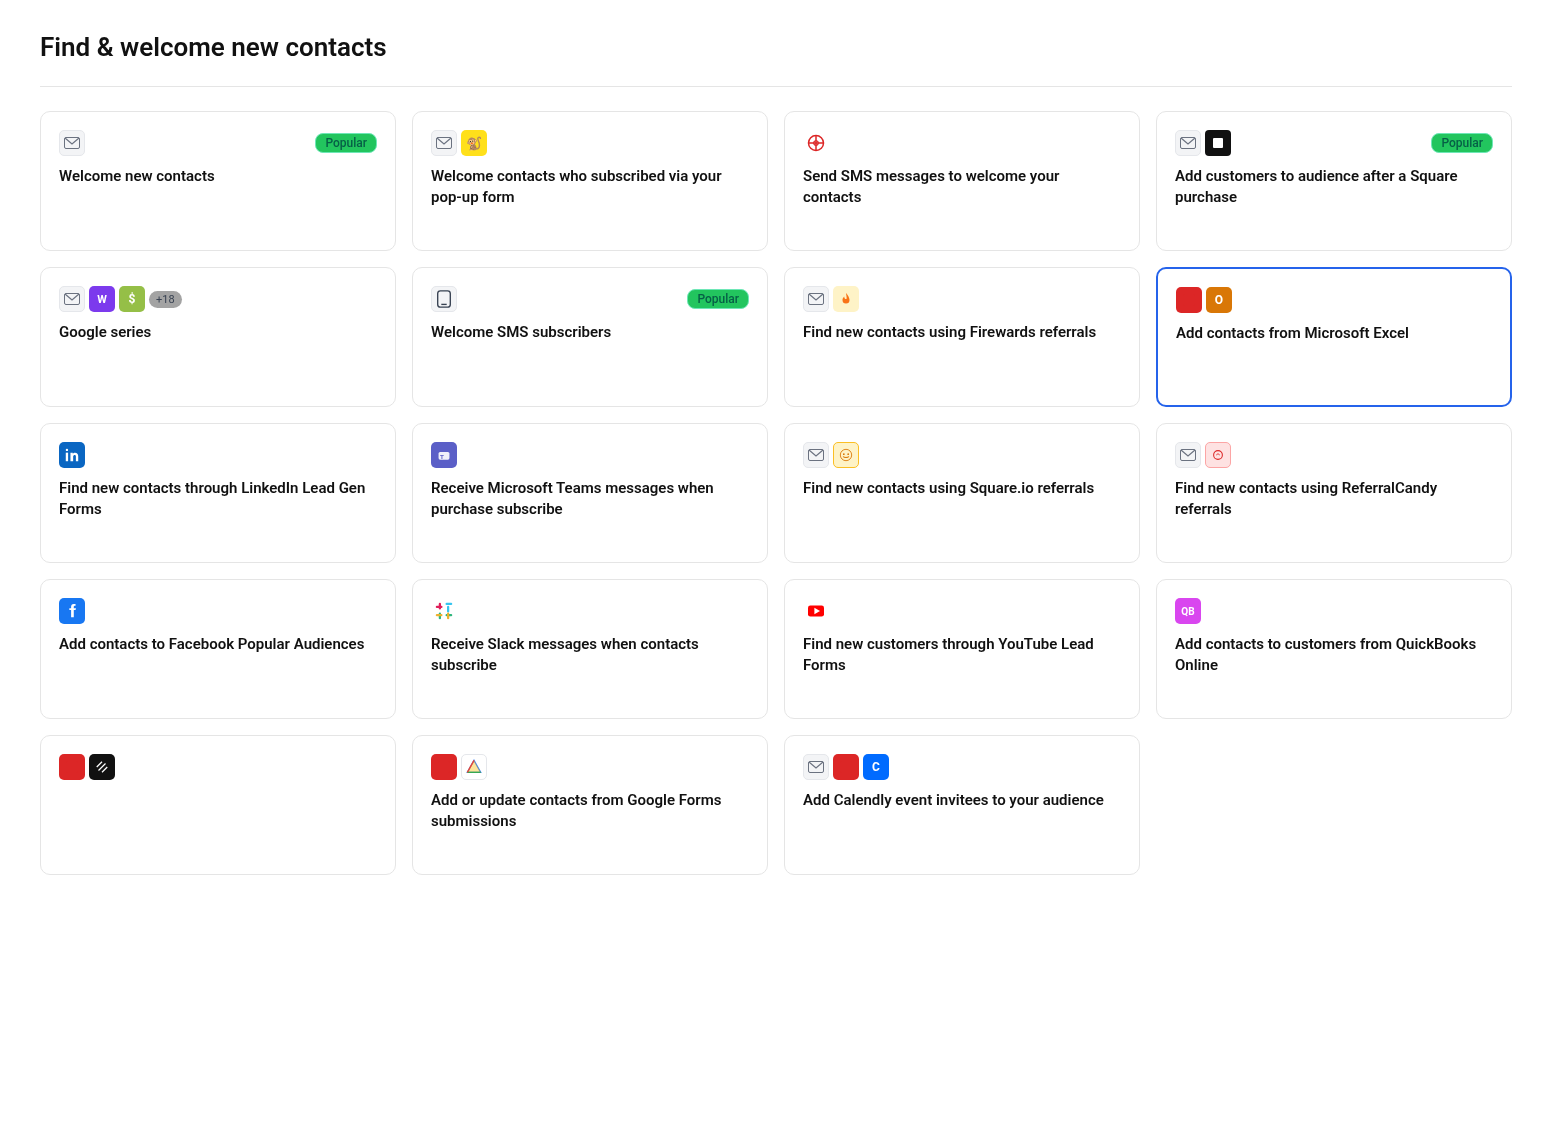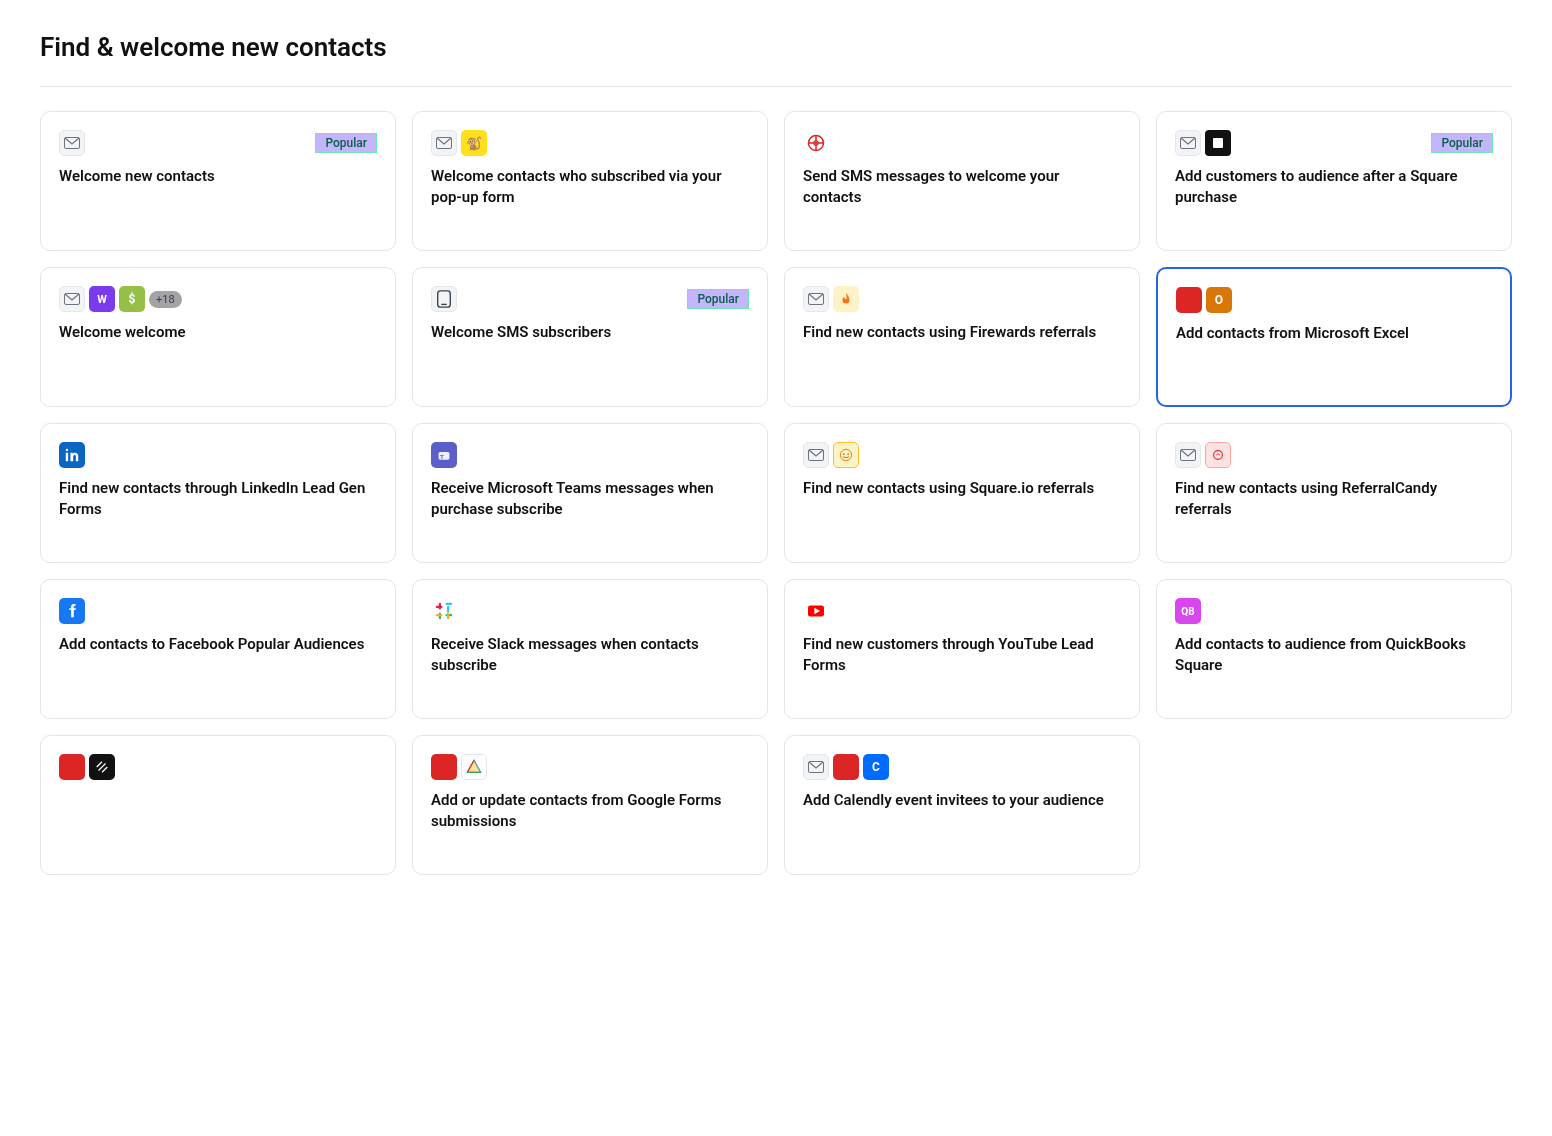--- a/index.html
+++ b/index.html
@@ -53,22 +53,22 @@
     .card-title {
       font-size: 15px;
       font-weight: 600;
       color: #111;
       line-height: 1.4;
     }
     .badge {
       font-size: 12px;
       font-weight: 500;
       padding: 2px 9px;
-      border-radius: 0;
-      background: #c4b5fd;
+      border-radius: 8px;
+      background: #22c55e;
       color: #065f46;
       border: 1px solid #6ee7b7;
       white-space: nowrap;
     }
     .icon {
       width: 26px;
       height: 26px;
       border-radius: 5px;
       display: inline-flex;
       align-items: center;
@@ -260,21 +260,21 @@
             <svg width="16" height="12" viewBox="0 0 16 12" fill="none" xmlns="http://www.w3.org/2000/svg">
               <rect x="0.5" y="0.5" width="15" height="11" rx="1.5" stroke="#6b7280" fill="none"></rect>
               <path d="M1 1L8 7L15 1" stroke="#6b7280" stroke-width="1.2" fill="none"></path>
             </svg>
           </span>
           <span class="icon icon-woo" style="background: rgb(124, 58, 237); color: rgb(255, 255, 255); font-weight: bold; font-size: 11px;">W</span>
           <span class="icon icon-shopify" style="background: rgb(149, 191, 71); color: rgb(255, 255, 255); font-weight: bold; font-size: 12px;">$</span>
           <span class="plus-badge">+18</span>
         </div>
       </div>
-      <div class="card-title">Welcome welcome</div>
+      <div class="card-title">Google series</div>
     </div>
     <div class="card">
       <div class="card-header">
         <div class="card-icons">
           <span class="icon icon-sms-phone" style="background: rgb(243, 244, 246); border: 1px solid rgb(229, 231, 235);">
             <svg width="16" height="18" viewBox="0 0 16 20" fill="none">
               <rect x="1" y="1" width="14" height="18" rx="3" stroke="#374151" stroke-width="1.5" fill="none"></rect>
               <line x1="5" y1="16" x2="11" y2="16" stroke="#374151" stroke-width="1.5"></line>
             </svg>
           </span>
@@ -424,21 +424,21 @@
         </div>
       </div>
       <div class="card-title">Find new customers through YouTube Lead Forms</div>
     </div>
     <div class="card">
       <div class="card-header">
         <div class="card-icons">
           <span class="icon icon-quickbooks" style="background: #d946ef; color: rgb(255, 255, 255); font-size: 10px; font-weight: bold;">QB</span>
         </div>
       </div>
-      <div class="card-title">Add contacts to audience from QuickBooks Square</div>
+      <div class="card-title">Add contacts to customers from QuickBooks Online</div>
     </div>
     <div class="card">
       <div class="card-header">
         <div class="card-icons">
           <span class="icon icon-excel-red" style="background: rgb(220, 38, 38); color: rgb(255, 255, 255); font-weight: bold; font-size: 13px;">
             <svg width="12" height="12" viewBox="0 0 12 12">
               <rect width="12" height="12" fill="#dc2626" rx="2"></rect>
             </svg>
           </span>
           <span class="icon icon-squarespace" style="background: rgb(17, 17, 17); color: rgb(255, 255, 255);">

